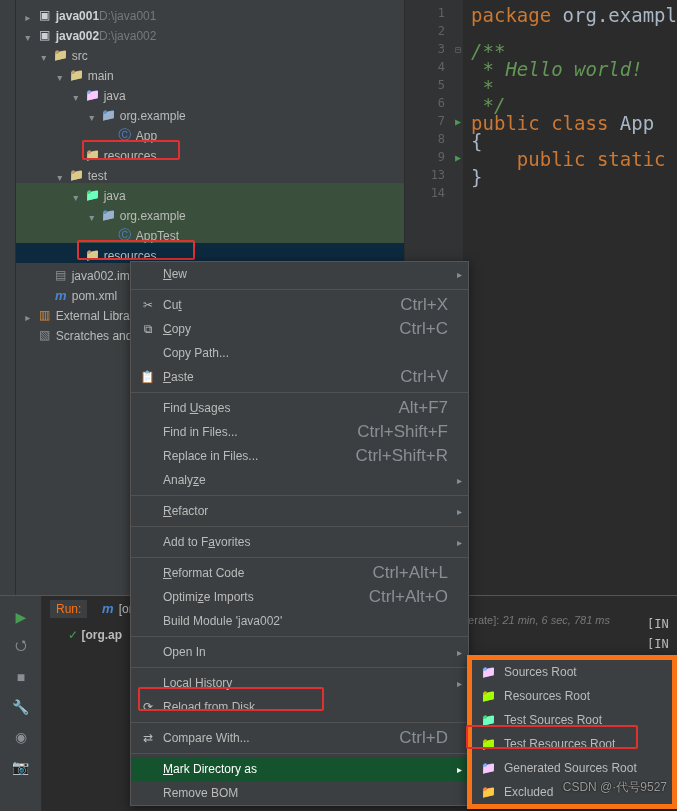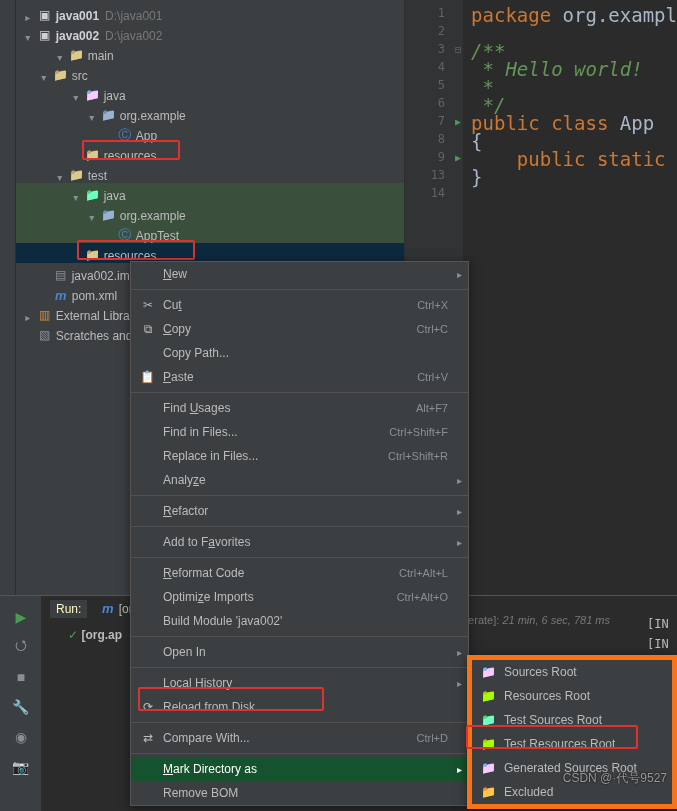--- a/index.html
+++ b/index.html
@@ -54,21 +54,21 @@
   .file-icon::before { content: "▤"; color: #8a8f95; font-size: 12px; }
   .maven-icon::before { content: "m"; color: #4a86cf; font-weight: bold; font-style: italic; font-size: 13px; }
   .lib-icon::before { content: "▥"; color: #d38f3e; font-size: 12px; }
   .scratch-icon::before { content: "▧"; color: #8a8f95; font-size: 12px; }
   .folder-blue-icon::before { content: "📁"; font-size: 12px; filter: hue-rotate(200deg) saturate(2); }
   .folder-green-icon::before { content: "📁"; font-size: 12px; filter: hue-rotate(90deg); }
   .folder-gold-icon::before { content: "📁"; font-size: 12px; filter: hue-rotate(30deg) saturate(2); }
   .folder-red-icon::before { content: "📁"; font-size: 12px; filter: hue-rotate(330deg) saturate(2); }
   .tree-label { color: #bbbbbb; }
   .tree-label.bold { font-weight: bold; color: #d0d2d6; }
-  .tree-hint { color: #787878; margin-left: 6px; }
+  .tree-hint { color: #787878; }
   .red-box { border: 2px solid #e03131; position: absolute; pointer-events: none; border-radius: 2px; }
 
   .editor-area {
     flex: 1;
     background: #2b2b2b;
     height: 100%;
     position: relative;
     display: flex;
   }
   .gutter-col {
@@ -94,21 +94,21 @@
     left: 0;
     right: 0;
     height: 216px;
     background: #2b2b2b;
     border-top: 1px solid #555;
     display: flex;
   }
   .run-toolbar { width: 42px; background: #3c3f41; border-right: 1px solid #2b2d2f; padding-top: 6px; }
   .tool-btn { width: 42px; height: 30px; display: flex; align-items: center; justify-content: center; color: #8a8f95; font-size: 14px; }
   .run-content { flex: 1; padding: 4px 8px; color: #bbbbbb; font-size: 12px; }
-  .run-label { color: #fef9c3; background: #3c3f41; display: inline-block; padding: 2px 6px; }
+  .run-label { color: #f97316; background: #3c3f41; display: inline-block; padding: 2px 6px; }
 
   .context-menu {
     position: absolute;
     top: 261px;
     left: 130px;
     width: 339px;
     background: #3c3f41;
     border: 1px solid #555;
     box-shadow: 0 2px 10px rgba(0,0,0,0.5);
     z-index: 100;
@@ -128,27 +128,27 @@
     display: flex;
     align-items: center;
     padding: 0 20px 0 8px;
     color: #bbbbbb;
     position: relative;
   }
   .menu-item.selected { background: #14532d; color: #fff; }
   .menu-icon { width: 18px; display: inline-flex; justify-content: center; margin-right: 6px; font-size: 12px; }
   .menu-label { flex: 0 1 auto; }
   .menu-label u { text-decoration: underline; }
-  .menu-shortcut { margin-left: auto; color: #8a8f95; font-size: 11px; }
+  .menu-shortcut { margin-left: auto; color: #8a8f95; font-size: 17px; }
   .menu-arrow { position: absolute; right: 6px; color: #8a8f95; font-size: 10px; }
   .menu-sep { height: 1px; background: #515151; margin: 3px 0; }
 
   .watermark {
     position: absolute;
-    bottom: 24px;
+    bottom: 15px;
     right: 10px;
     color: #9a9a9a;
     font-size: 12px;
     z-index: 200;
     text-shadow: 0 0 2px #000;
   }
   .run-console-right {
     position: absolute;
     top: 614px;
     right: 0;
@@ -172,29 +172,29 @@
       <span class="icon module-icon"></span>
       <span class="tree-label bold">java001</span>
       <span class="tree-hint">D:\java001</span>
     </div>
     <div class="tree-row" style="padding-left:6px">
       <span class="arrow open"></span>
       <span class="icon module-icon"></span>
       <span class="tree-label bold">java002</span>
       <span class="tree-hint">D:\java002</span>
     </div>
+    <div class="tree-row" style="padding-left:22px">
+      <span class="arrow open"></span>
+      <span class="icon folder-icon"></span>
+      <span class="tree-label">src</span>
+    </div>
     <div class="tree-row" style="padding-left:38px">
       <span class="arrow open"></span>
       <span class="icon folder-icon"></span>
       <span class="tree-label">main</span>
-    </div>
-    <div class="tree-row" style="padding-left:22px">
-      <span class="arrow open"></span>
-      <span class="icon folder-icon"></span>
-      <span class="tree-label">src</span>
     </div>
     <div class="tree-row" style="padding-left:54px">
       <span class="arrow open"></span>
       <span class="icon folder-blue-icon"></span>
       <span class="tree-label">java</span>
     </div>
     <div class="tree-row" style="padding-left:70px">
       <span class="arrow open"></span>
       <span class="icon package-icon"></span>
       <span class="tree-label">org.example</span>

